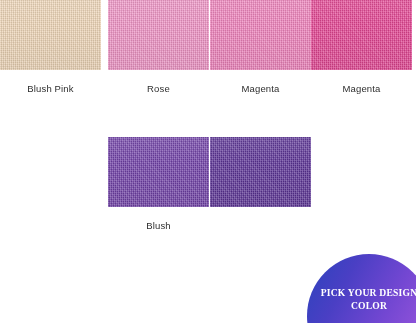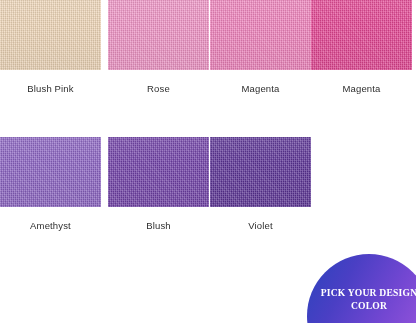--- a/index.html
+++ b/index.html
@@ -157,33 +157,28 @@
 
       <div class="swatch-cell col-3">
         <div class="swatch-chip" style="background-color: rgb(227, 67, 146);"></div>
         <span class="swatch-label">Magenta</span>
       </div>
 
     </div>
 
     <div class="swatch-row row-1">
 
-      <div class="swatch-cell col-0">
-        <div class="swatch-chip" style="background-color: rgb(138, 98, 194);"></div>
-        <span class="swatch-label">Amethyst</span>
-      </div>
 
       <div class="swatch-cell col-1">
         <div class="swatch-chip" style="background-color: rgb(112, 64, 168);"></div>
         <span class="swatch-label">Blush</span>
       </div>
 
       <div class="swatch-cell col-2">
         <div class="swatch-chip" style="background-color: rgb(91, 50, 150);"></div>
-        <span class="swatch-label">Violet</span>
       </div>
 
 
     </div>
 
   </div>
 
   <div class="badge" style="background: linear-gradient(118deg, rgb(42, 67, 189) 0%, rgb(74, 63, 196) 28%, rgb(115, 71, 210) 58%, rgb(169, 92, 224) 100%);">
     <div class="badge-text" style="color: rgb(255, 255, 255);">
       <span class="badge-line">PICK YOUR DESIGN</span>

